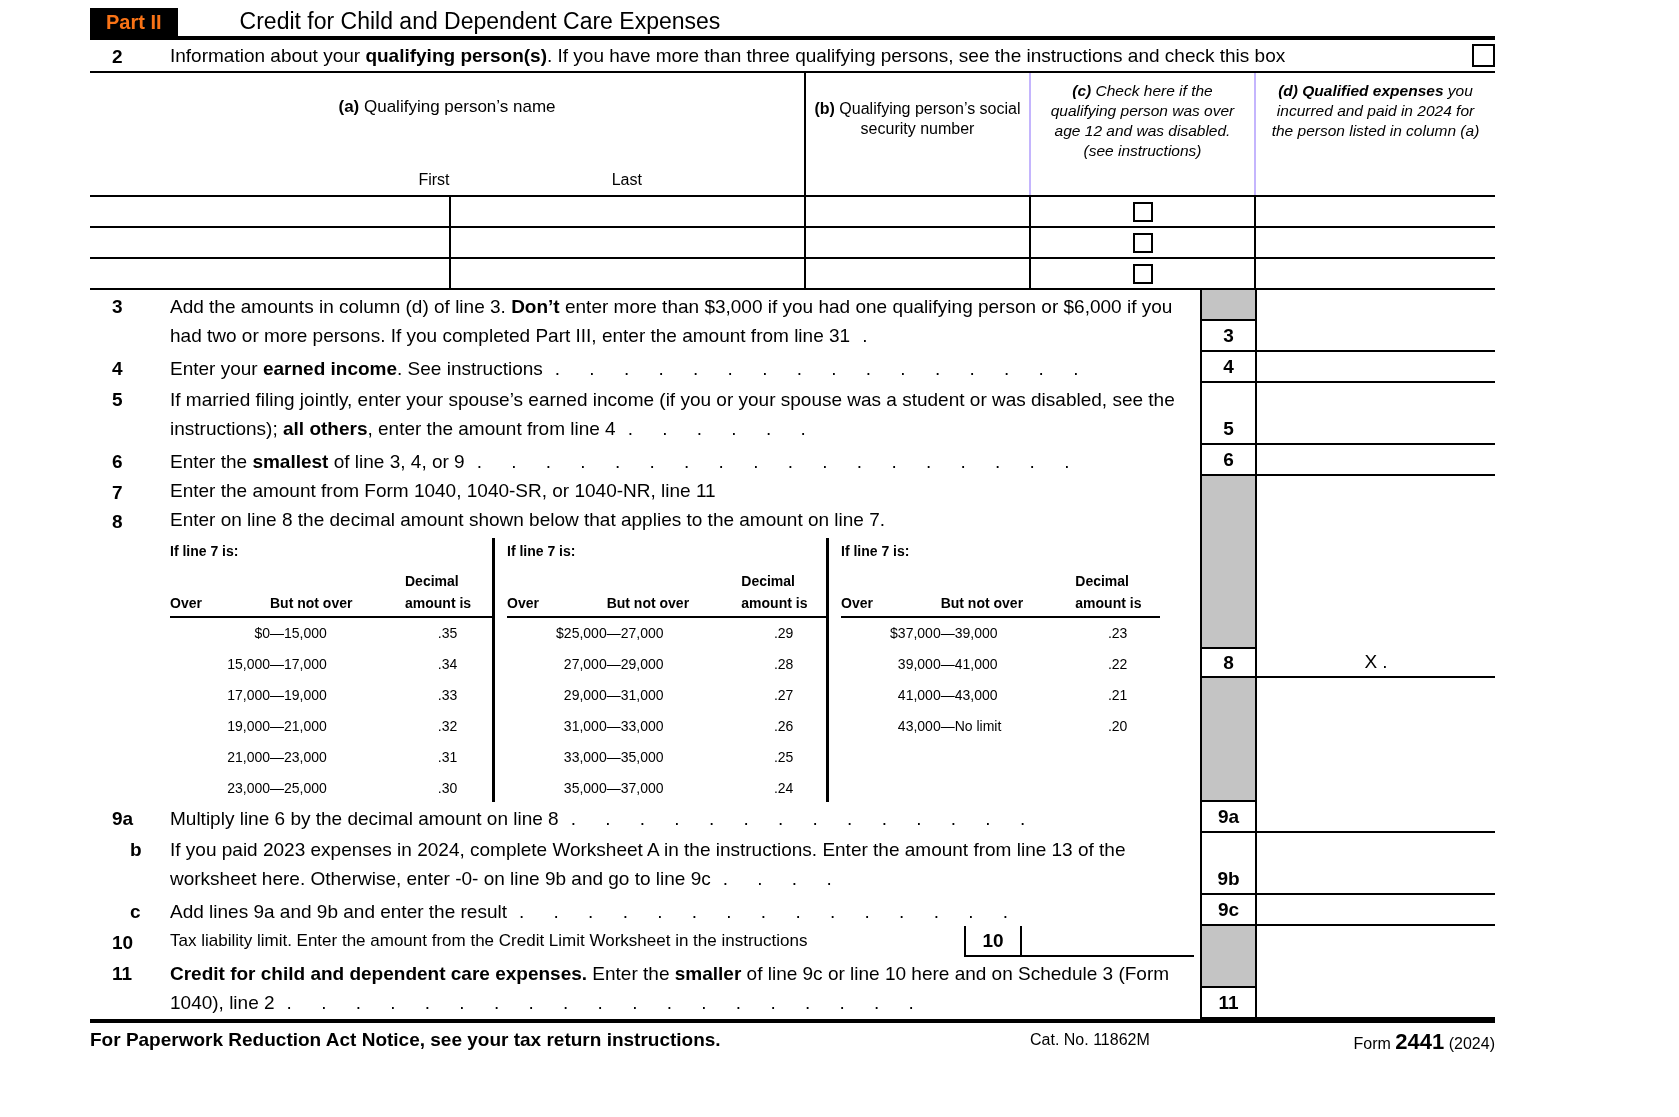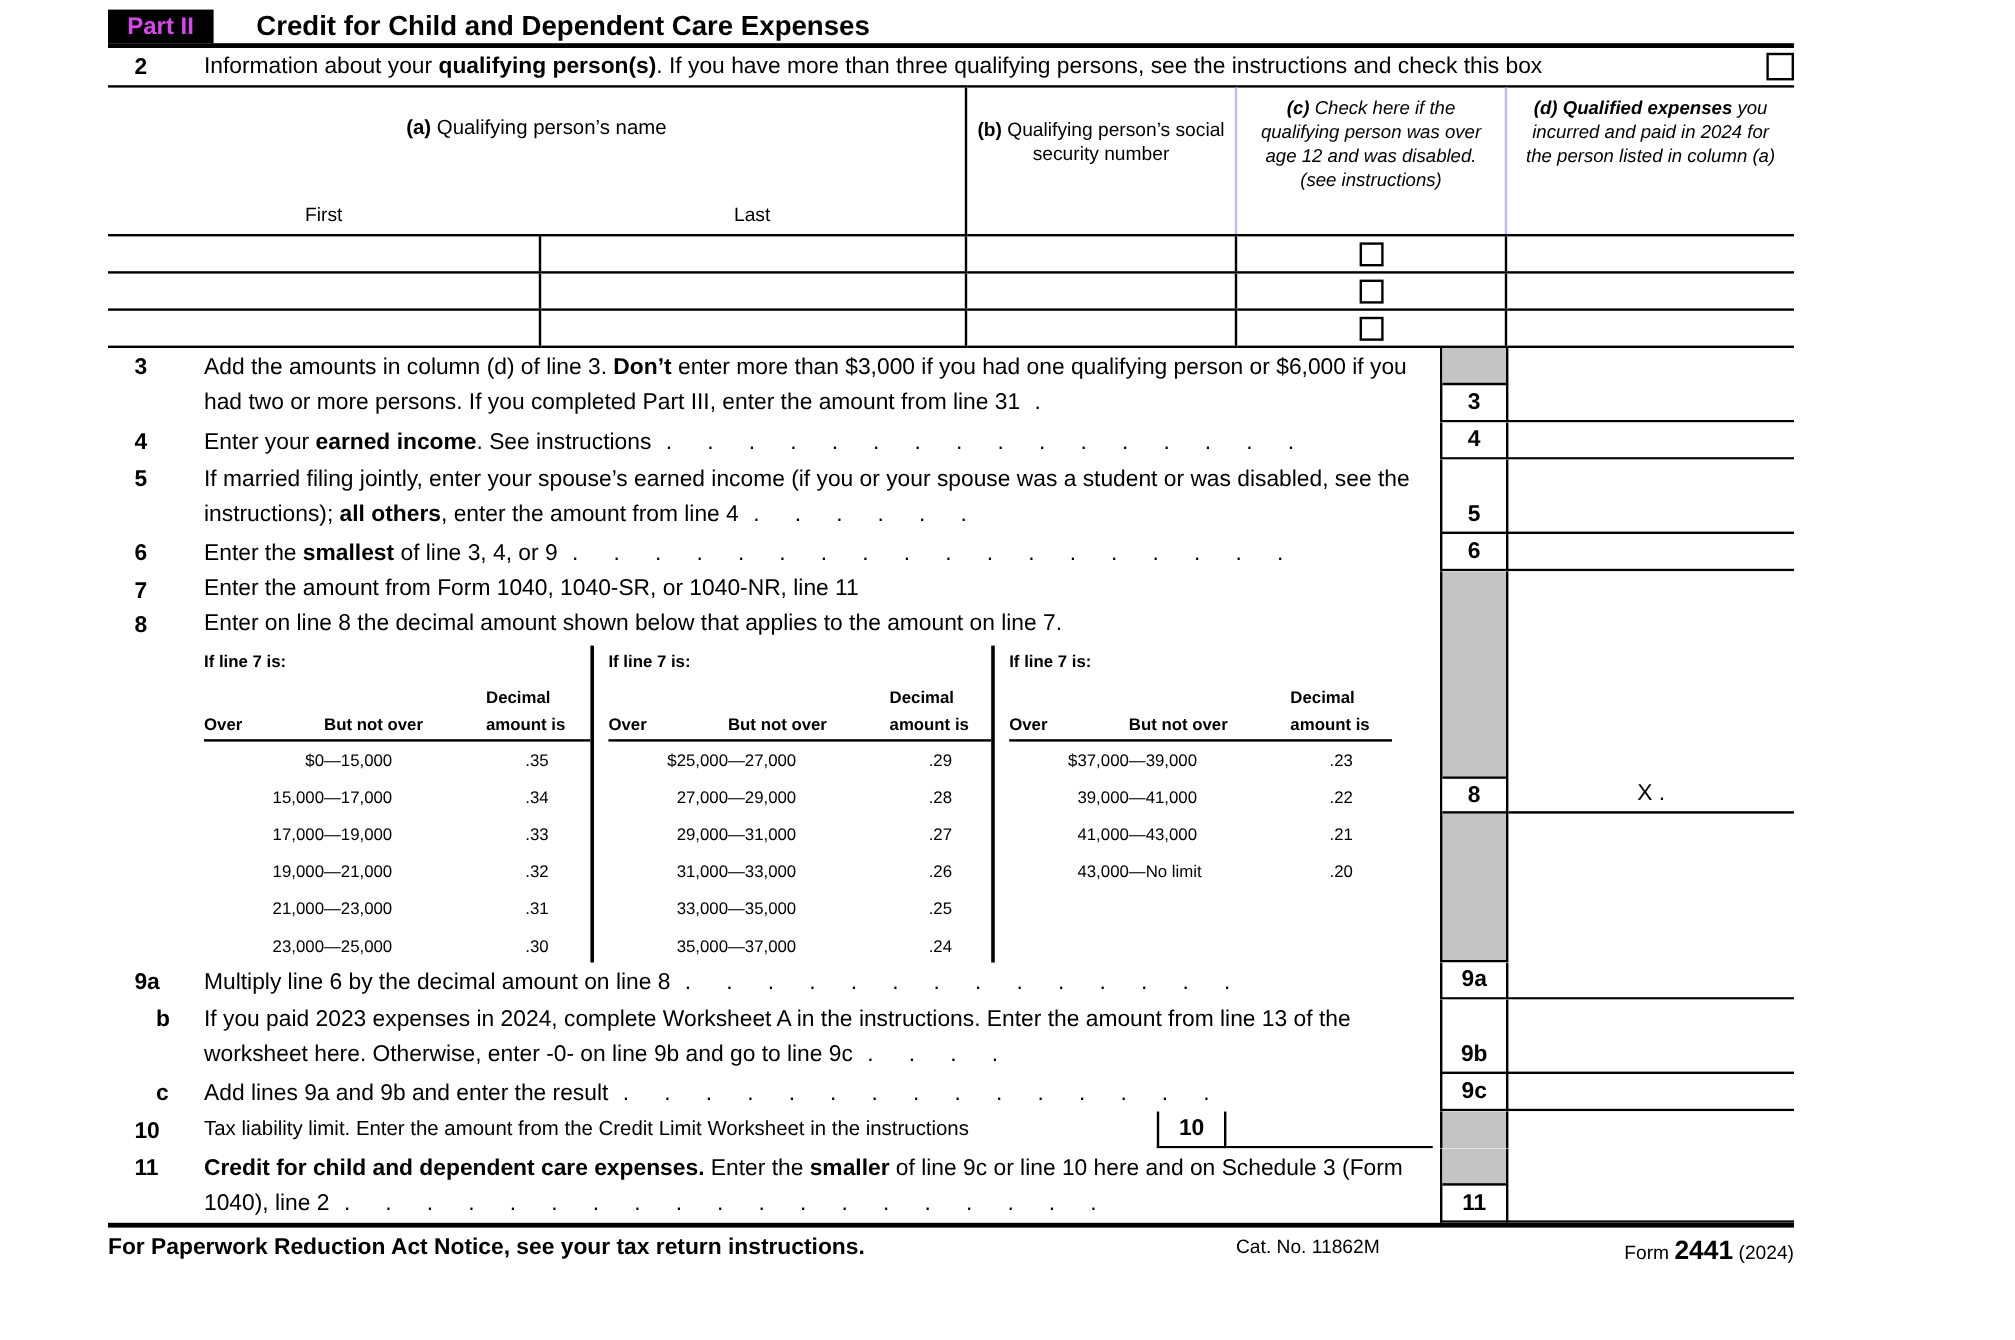--- a/index.html
+++ b/index.html
@@ -3,42 +3,42 @@
 <meta charset="utf-8">
 <style>
   html,body{margin:0;padding:0;background:#fff;}
   .page{width:1679px;height:1117px;position:relative;background:#fff;color:#000;
         font-family:"Liberation Sans",sans-serif;font-size:19px;overflow:hidden;}
   .content{position:absolute;left:90px;top:4px;width:1405px;}
   .b{font-weight:bold;}
 
   
   .part-header{display:flex;align-items:flex-end;border-bottom:4px solid #000;height:32px;}
-  .part-badge{background:#000;color:#d946ef;font-weight:bold;font-size:20px;padding:0 16px;
+  .part-badge{background:#000;color:#f97316;font-weight:bold;font-size:20px;padding:0 16px;
               height:28px;line-height:28px;}
-  .part-title{font-weight:bold;font-size:23px;margin-left:36px;line-height:30px;}
+  .part-title{font-weight:normal;font-size:23px;margin-left:62px;line-height:30px;}
 
   
   .line2{display:flex;align-items:center;height:31px;}
   .gut{width:80px;padding-left:22px;box-sizing:border-box;line-height:29px;padding-top:2px;flex-shrink:0;}
   .gut.indent{padding-left:40px;}
   .l2txt{flex:1;white-space:nowrap;overflow:hidden;}
   .cb{display:inline-block;width:20px;height:20px;border:2px solid #000;box-sizing:border-box;background:#fff;vertical-align:middle;}
   .cb-lg{width:23px;height:23px;margin-left:6px;flex-shrink:0;}
 
   
   .ptable{border-collapse:collapse;width:1405px;table-layout:fixed;font-size:16px;}
   .ptable td{padding:0;}
   .c-first{width:360px;}.c-last{width:355px;}.c-ssn{width:225px;}.c-chk{width:225px;}.c-exp{width:240px;}
   .phead td{border-top:2px solid #000;border-bottom:2px solid #000;vertical-align:top;
             text-align:center;height:92px;padding:4px 8px;}
   .pa{position:relative;}
   .pa-title{margin-top:20px;font-size:17px;}
   .pa-sub{position:absolute;bottom:6px;left:0;width:100%;display:flex;font-size:16px;}
-  .pa-first{width:360px;text-align:center;}
+  .pa-first{width:360px;text-align:right;}
   .pa-last{width:355px;text-align:center;}
   .pb{border-left:2px solid #000;padding-top:26px !important;line-height:20px;}
   .pc,.pd{border-left:2px solid #c4b5fd;line-height:20px;font-size:15.5px;padding-top:8px !important;font-style:italic;}
   .prow td{border-bottom:2px solid #000;height:29px;}
   .vl{border-left:2px solid #000;}
   .chkcell{text-align:center;}
 
   
   .brow{display:flex;overflow:hidden;}
   .h1{height:31px;}

